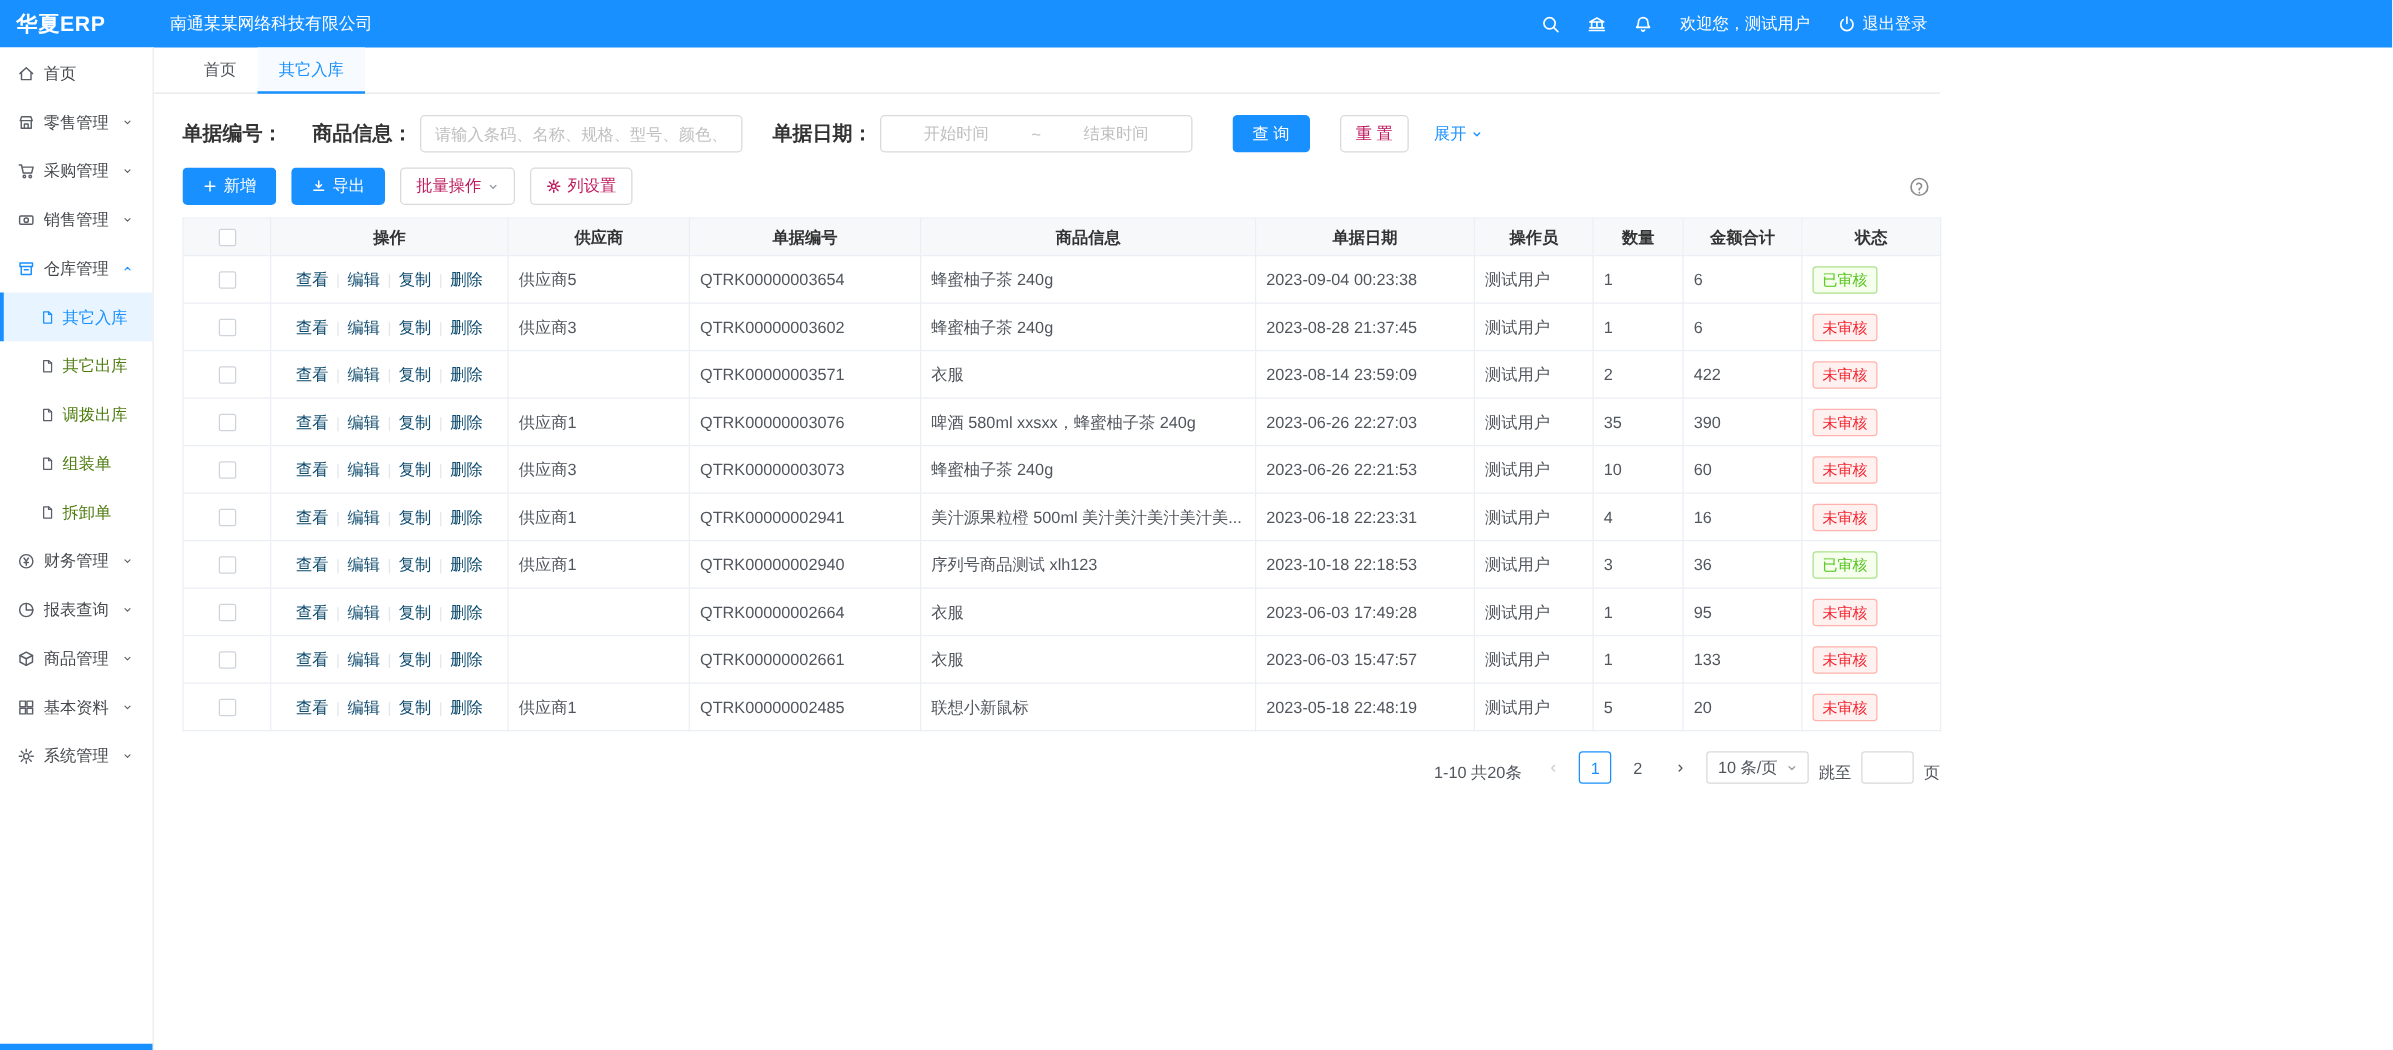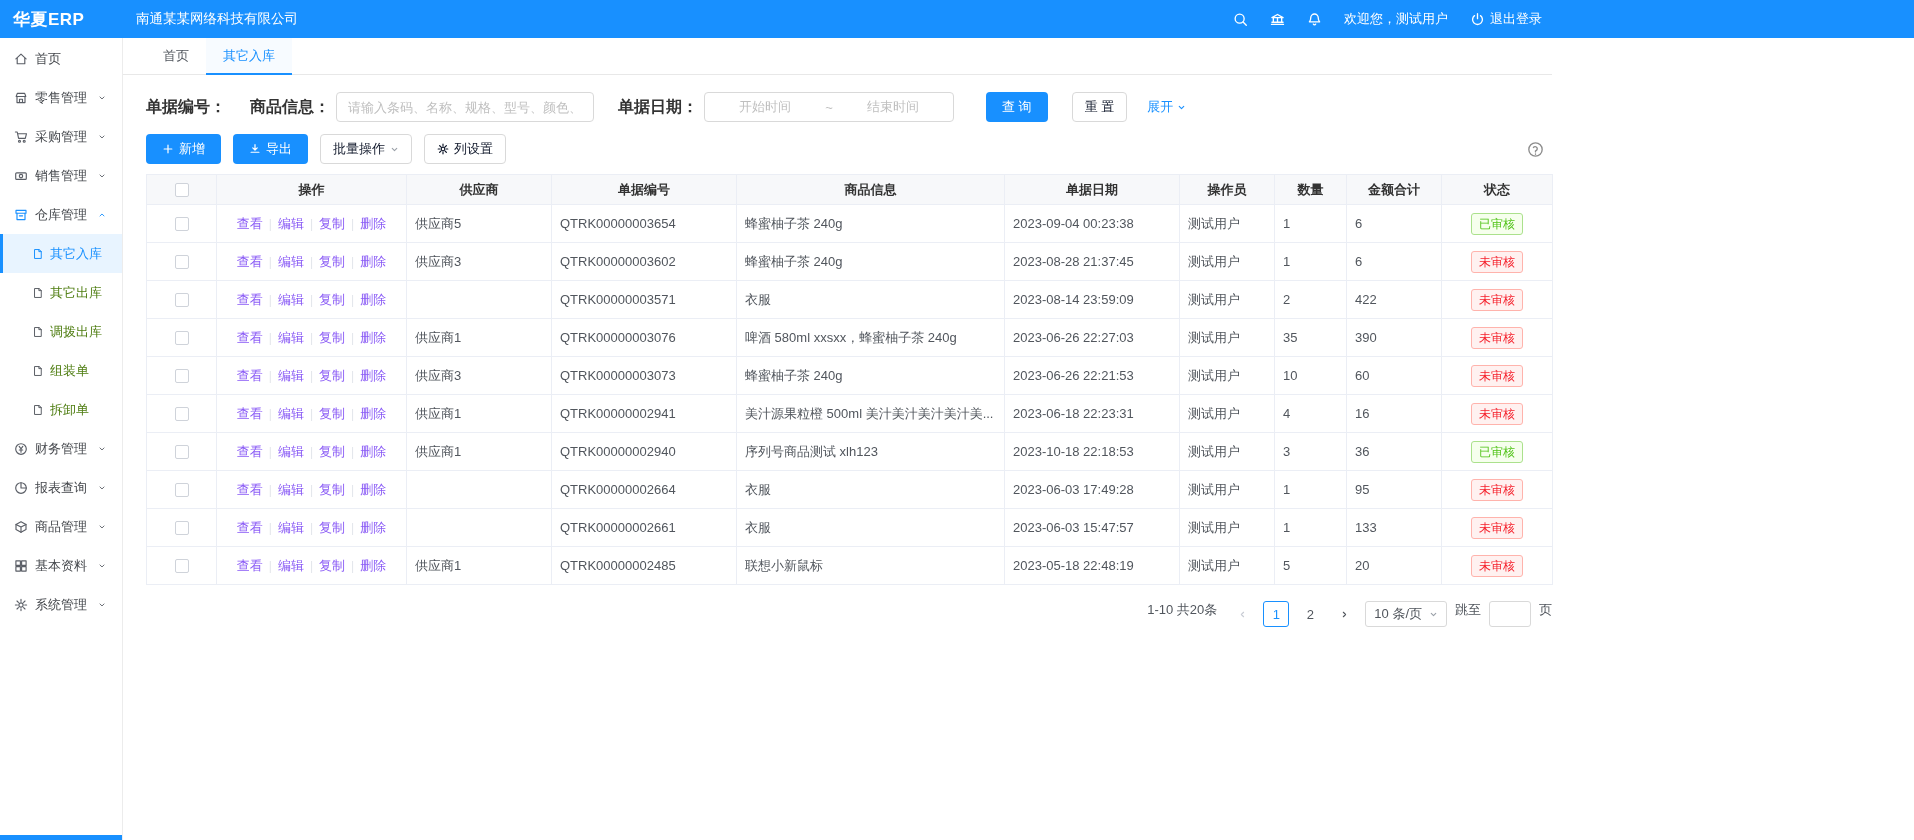--- a/index.html
+++ b/index.html
@@ -57,45 +57,45 @@
   .f-label { font-size:16px; font-weight:700; color:#333; white-space:nowrap; }
   .f-input { height:30px; border:1px solid #d9d9d9; border-radius:4px; padding:0 11px; font-size:13px; color:#333; width:258px; margin-left:6px; font-family:inherit; outline:none; }
   .f-input::placeholder { color:#bfbfbf; }
   .date-range { width:250px; height:30px; border:1px solid #d9d9d9; border-radius:4px; display:flex; align-items:center; justify-content:space-evenly; margin-left:6px; font-size:13px; color:#bfbfbf; cursor:pointer; }
   .gap-md { margin-left:12px; }
   .gap-lg { margin-left:24px; }
   .gap-xl { margin-left:32px; }
 
   .btn { height:30px; border-radius:4px; font-size:13px; display:inline-flex; align-items:center; justify-content:center; gap:5px; cursor:pointer; border:1px solid transparent; font-family:inherit; white-space:nowrap; }
   .btn-primary { background:#1890ff; color:#fff; padding:0 15px; }
-  .btn-plain { background:#fff; border-color:#d9d9d9; color:#0f172a; padding:0 12px; }
+  .btn-plain { background:#fff; border-color:#d9d9d9; color:#be185d; padding:0 12px; }
   .btn-plain .icon.sm { color:#9aa0a8; }
   .expand-link { color:#1890ff; font-size:13px; margin-left:20px; display:inline-flex; align-items:center; gap:4px; cursor:pointer; }
 
   .toolbar-row { margin-top:12px; display:flex; align-items:center; }
   .help-circle { margin-left:auto; margin-right:8px; color:#8c8c8c; cursor:pointer; }
   .help-circle svg { width:17px; height:17px; stroke-width:1.1; }
 
   
   .grid { width:1406px; border-collapse:collapse; margin-top:10px; table-layout:fixed; }
   .grid th, .grid td { border:1px solid #ebeef5; font-size:13px; overflow:hidden; white-space:nowrap; text-overflow:ellipsis; }
   .grid thead th { background:#f7f8fa; height:30px; color:#333; font-weight:700; text-align:center; padding:0 6px; }
   .grid tbody td { height:38px; color:#51565d; padding:0 8px; background:#fff; }
   .col-check { text-align:center; padding:0 !important; }
   .checkbox { display:inline-block; width:14px; height:14px; border:1px solid #cfd3da; border-radius:2px; background:#fff; vertical-align:middle; cursor:pointer; }
   .col-actions { text-align:center; padding:0 4px !important; }
-  .action-link { color:#8b5cf6; cursor:pointer; text-decoration:none; }
+  .action-link { color:#0c4a6e; cursor:pointer; text-decoration:none; }
   .sep { color:#e3e6eb; margin:0 6px; font-size:12px; }
-  .col-status { text-align:center; }
+  .col-status { text-align:left; }
   .badge { display:inline-block; font-size:12px; line-height:1; padding:4px 7px; border-radius:3px; border:1px solid; }
   .badge.approved { color:#52c41a; border-color:#abe18c; background:#f6ffed; }
   .badge.pending  { color:#f5222d; border-color:#ffb3ac; background:#fff1f0; }
 
   
-  .pagination { width:1406px; display:flex; justify-content:flex-end; align-items:flex-start; margin-top:16px; font-size:13px; color:#51565d; gap:8px; }
+  .pagination { width:1406px; display:flex; justify-content:flex-end; align-items:flex-end; margin-top:16px; font-size:13px; color:#51565d; gap:8px; }
   .pg-total { margin-right:4px; color:#51565d; }
   .page-btn { min-width:26px; height:26px; display:inline-flex; align-items:center; justify-content:center; border-radius:3px; cursor:pointer; color:#51565d; }
   .page-btn.current { border:1px solid #1890ff; color:#1890ff; background:#fff; }
   .page-btn.arrow { color:#51565d; }
   .page-btn.arrow.disabled { color:#c8ccd4; cursor:default; }
   .page-size { height:26px; border:1px solid #d9d9d9; border-radius:3px; display:inline-flex; align-items:center; padding:12px 8px; gap:7px; color:#51565d; cursor:pointer; }
   .page-size .icon.sm { color:#9aa0a8; }
   .pg-jump-label { color:#51565d; }
   .jump-input { width:42px; height:26px; border:1px solid #d9d9d9; border-radius:3px; font-family:inherit; font-size:13px; text-align:center; outline:none; }
 </style>

